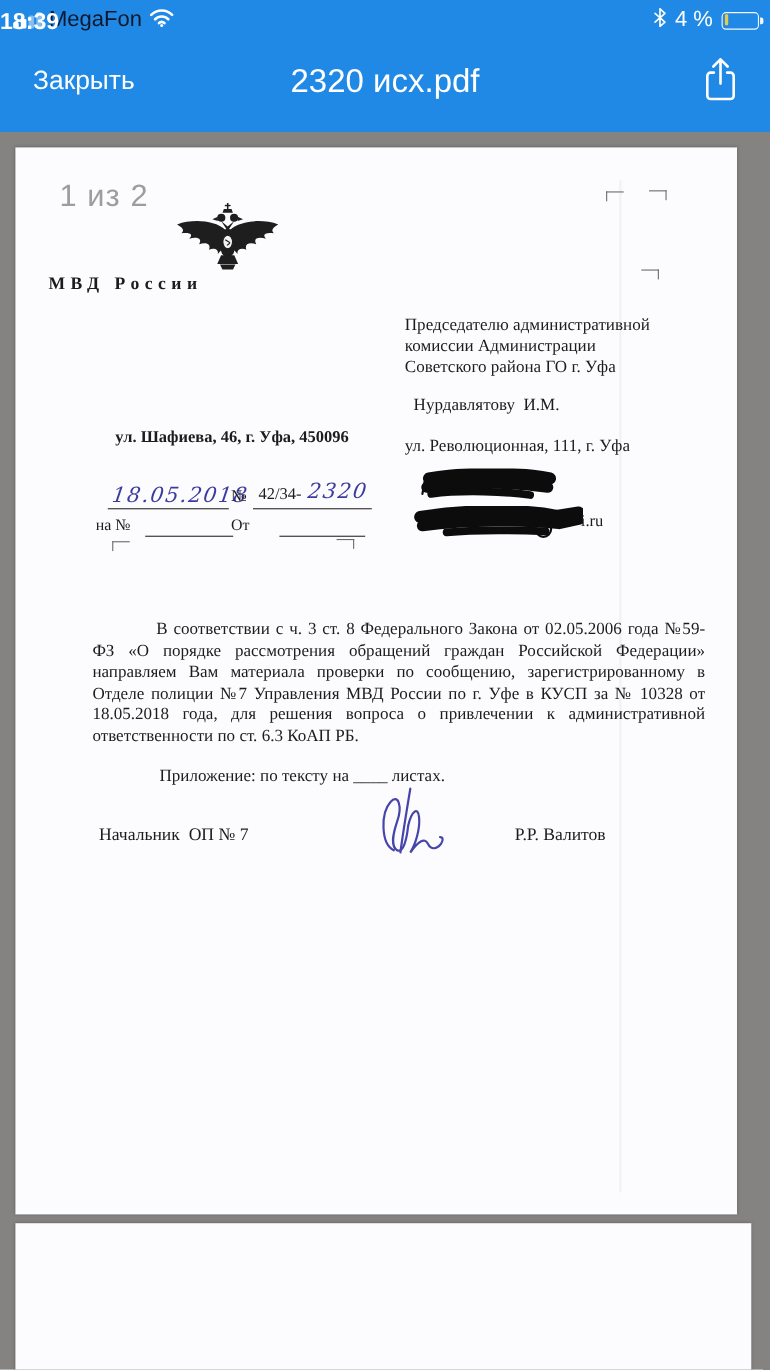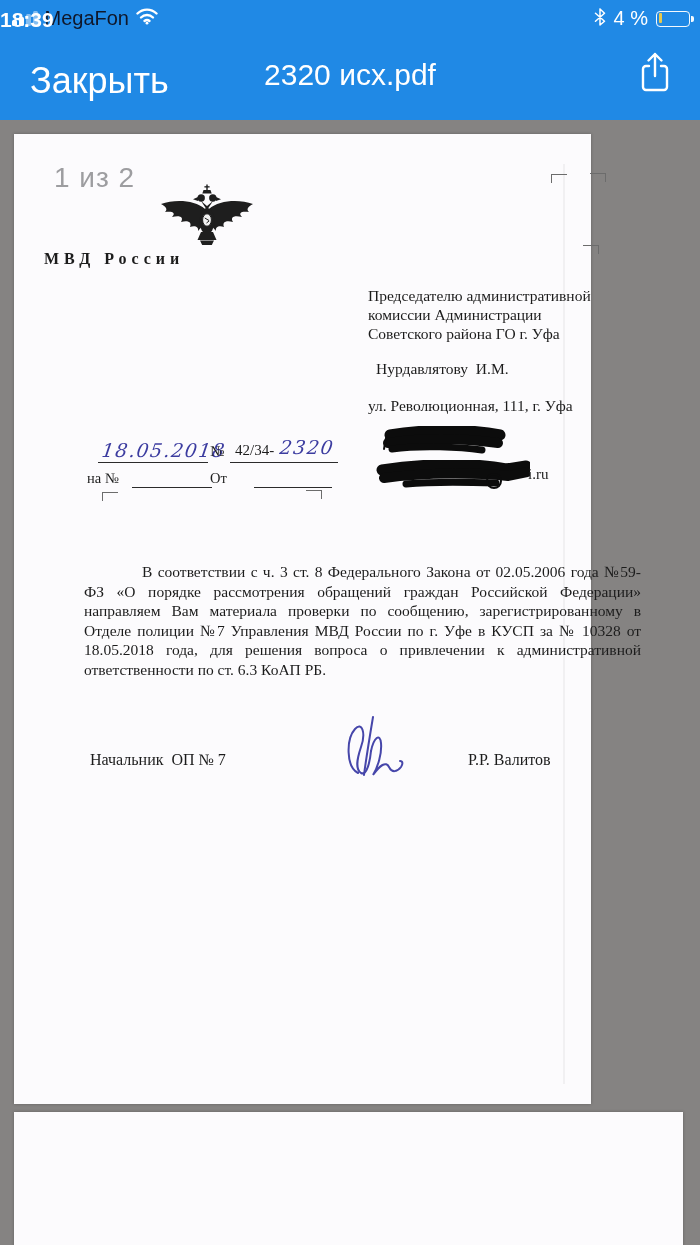--- a/index.html
+++ b/index.html
@@ -17,27 +17,27 @@
   .batt-pct { font-size:20px; }
   .sig-bars { display:flex; align-items:flex-end; gap:2.5px; height:15px; }
   .sig-bars i { display:block; width:4.5px; border-radius:1.5px; background:#fff; }
   .sig-bars i:nth-child(1){height:6px;} .sig-bars i:nth-child(2){height:9px;}
   .sig-bars i:nth-child(3){height:12px;opacity:.45;} .sig-bars i:nth-child(4){height:15px;opacity:.45;}
   .battery-shell { position:relative; width:34px; height:16px; border:1.6px solid rgba(255,255,255,.95); border-radius:4px; }
   .battery-fill { position:absolute; left:1.5px; top:1.5px; width:3.5px; height:9.5px; background:#e7c94d; border-radius:1px; }
   .battery-nub { position:absolute; right:-4.5px; top:4px; width:2.5px; height:6px; background:rgba(255,255,255,.95); border-radius:0 2px 2px 0; }
 
   .nav-bar { position:absolute; left:0; top:42px; width:700px; height:78px; }
-  .close-btn { position:absolute; left:30px; top:18px; font-size:36px; color:#fff; cursor:pointer; }
+  .close-btn { position:absolute; left:30px; top:18px; font-size:24px; color:#fff; cursor:pointer; }
   .nav-title { position:absolute; left:120px; right:120px; top:16px; text-align:center; font-size:30px; color:#fff; white-space:nowrap; }
 
   
   .viewer { position:absolute; left:0; top:120px; width:700px; height:1125px; background:#858382; }
   .page { position:absolute; background:#fcfbfd; box-shadow:0 0 3px rgba(0,0,0,.25); }
-  .page1 { left:14px; top:14px; width:577px; height:970px; font-family:"Liberation Serif", serif; color:#1c1c1c; }
+  .page1 { left:14px; top:14px; width:656px; height:970px; font-family:"Liberation Serif", serif; color:#1c1c1c; }
   .page2 { left:14px; top:992px; width:669px; height:260px; }
 
   .page-indicator { position:absolute; left:40px; top:28px; font-family:"Liberation Sans",sans-serif; font-size:28px; color:#9d9da0; letter-spacing:1px; }
 
   .scan-line { position:absolute; left:549px; top:30px; width:2px; height:920px; background:rgba(60,60,60,.06); }
 
   .emblem { position:absolute; left:143px; top:50px; width:100px; height:64px; }
   .emblem-caption { position:absolute; left:30px; top:116px; width:334px; text-align:left; font-weight:bold; font-size:16px; letter-spacing:5px; }
 
   .letterhead { position:absolute; left:30px; top:150px; width:334px; text-align:center; font-weight:bold; font-size:13.5px; line-height:15.5px; }
@@ -144,20 +144,21 @@
             <ellipse cx="50" cy="37" rx="7.5" ry="13"></ellipse>
             <path d="M44,48 L56,48 L59.5,56 L40.5,56 Z"></path>
             <path d="M43,56.5 h14 l-2.2,4.5 h-9.6 z"></path>
           </g>
           <ellipse cx="50" cy="36" rx="4.4" ry="6.2" fill="#f2f2f2" stroke="#1e1e1e" stroke-width="1"></ellipse>
           <path d="M47.8,34 l4.4,2.6 M49.5,39 l2.5,-2" stroke="#1e1e1e" stroke-width="1" fill="none"></path>
         </svg>
       </div>
       <div class="emblem-caption">МВД России</div>
 
+      <div class="sender-address">ул. Шафиева, 46, г. Уфа, 450096</div>
 
       <div class="ref-date hw">18.05.2018</div>
       <div class="u-line ul-date"></div>
       <div class="no-sign">№</div>
       <div class="u-line ul-num"></div>
       <div class="num-printed">42/34-</div>
       <div class="num-hw hw">2320</div>
       <div class="reply-label">на №</div>
       <div class="u-line ul-reply"></div>
       <div class="from-label">От</div>
@@ -189,20 +190,21 @@
         <svg width="156" height="30" viewBox="0 0 156 30" fill="none" stroke="#0c0c0c" stroke-linecap="round">
           <path d="M8,10 C52,3 104,3 132,9 L152,6" stroke-width="11"></path>
           <path d="M10,18 C54,12 104,13 134,16 L153,12" stroke-width="10"></path>
           <path d="M32,24 C62,21 94,22 122,23" stroke-width="7"></path>
           <circle cx="120" cy="21" r="7" stroke-width="2"></circle>
         </svg>
       </div>
       <div class="redact-suffix">i.ru</div>
 
       <div class="body-par">В соответствии с ч. 3 ст. 8 Федерального Закона от 02.05.2006 года №59-ФЗ «О порядке рассмотрения обращений граждан Российской Федерации» направляем Вам материала проверки по сообщению, зарегистрированному в Отделе полиции №7 Управления МВД России по г. Уфе в КУСП за № 10328 от 18.05.2018 года, для решения вопроса о привлечении к административной ответственности по ст. 6.3 КоАП РБ.</div>
+      <div class="attachment">Приложение: по тексту на ____ листах.</div>
 
       <div class="signer-title">Начальник  ОП № 7</div>
       <div class="signature">
         <svg width="70" height="88" viewBox="0 0 70 88" fill="none" stroke="#4646aa" stroke-width="2" stroke-linecap="round">
           <path d="M22,64 C10,58 10,30 19,20 C26,12 30,24 25,38 C21,50 19,60 25,64 C31,67 34,52 35,42"></path>
           <path d="M37,8 C34,26 30,50 28,66"></path>
           <path d="M35,42 C38,28 44,24 45,34 C46,44 42,58 37,66 C44,56 50,52 53,58 C56,64 61,63 65,58 C67,55 67,52 64,52"></path>
         </svg>
       </div>
       <div class="signer-name">Р.Р. Валитов</div>

